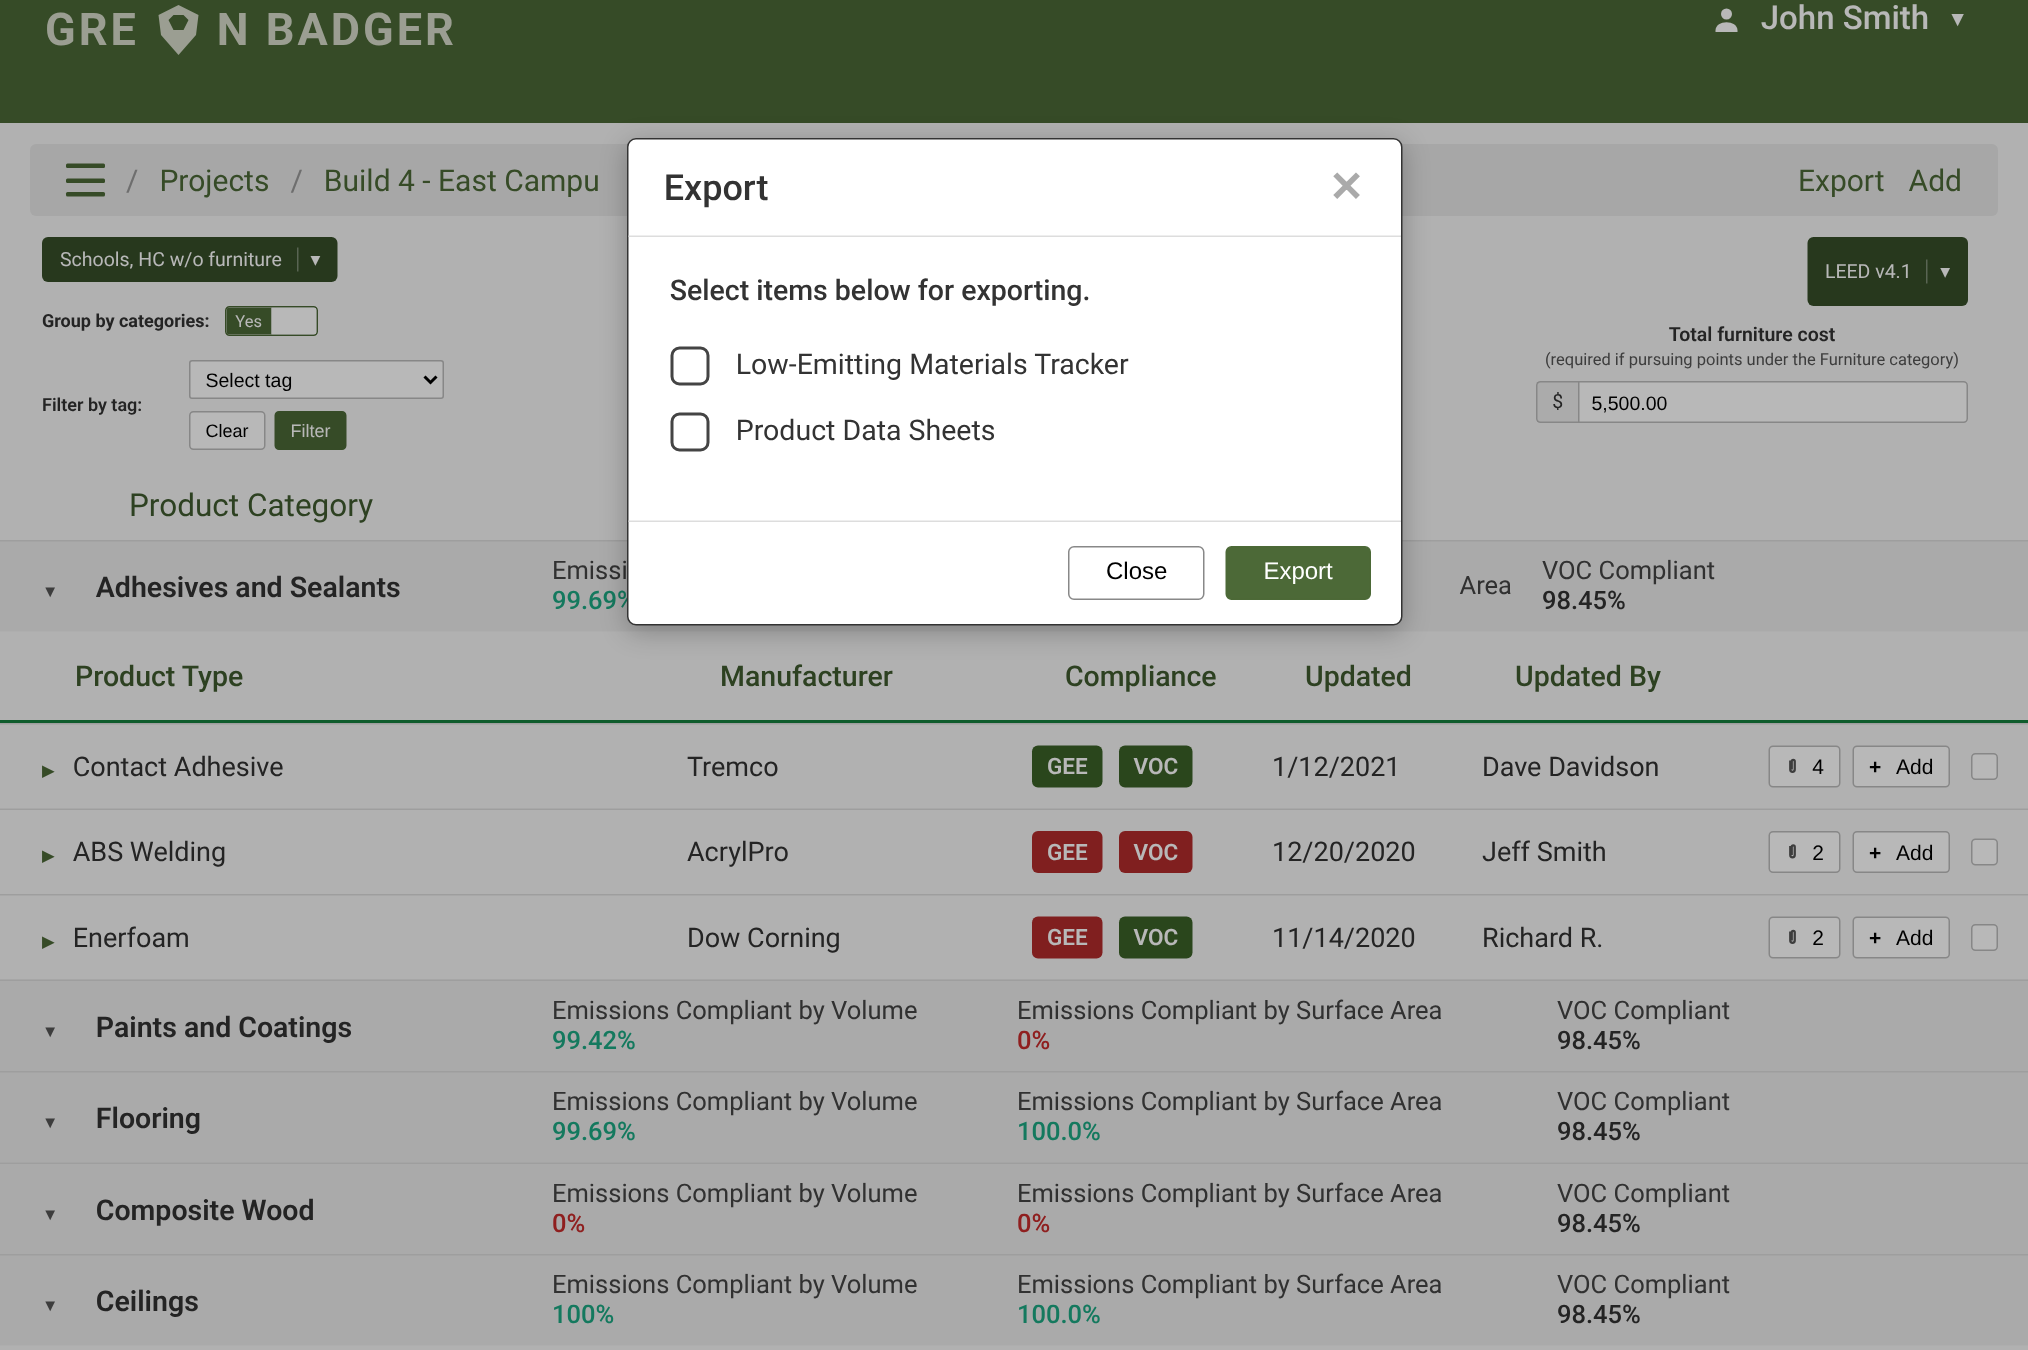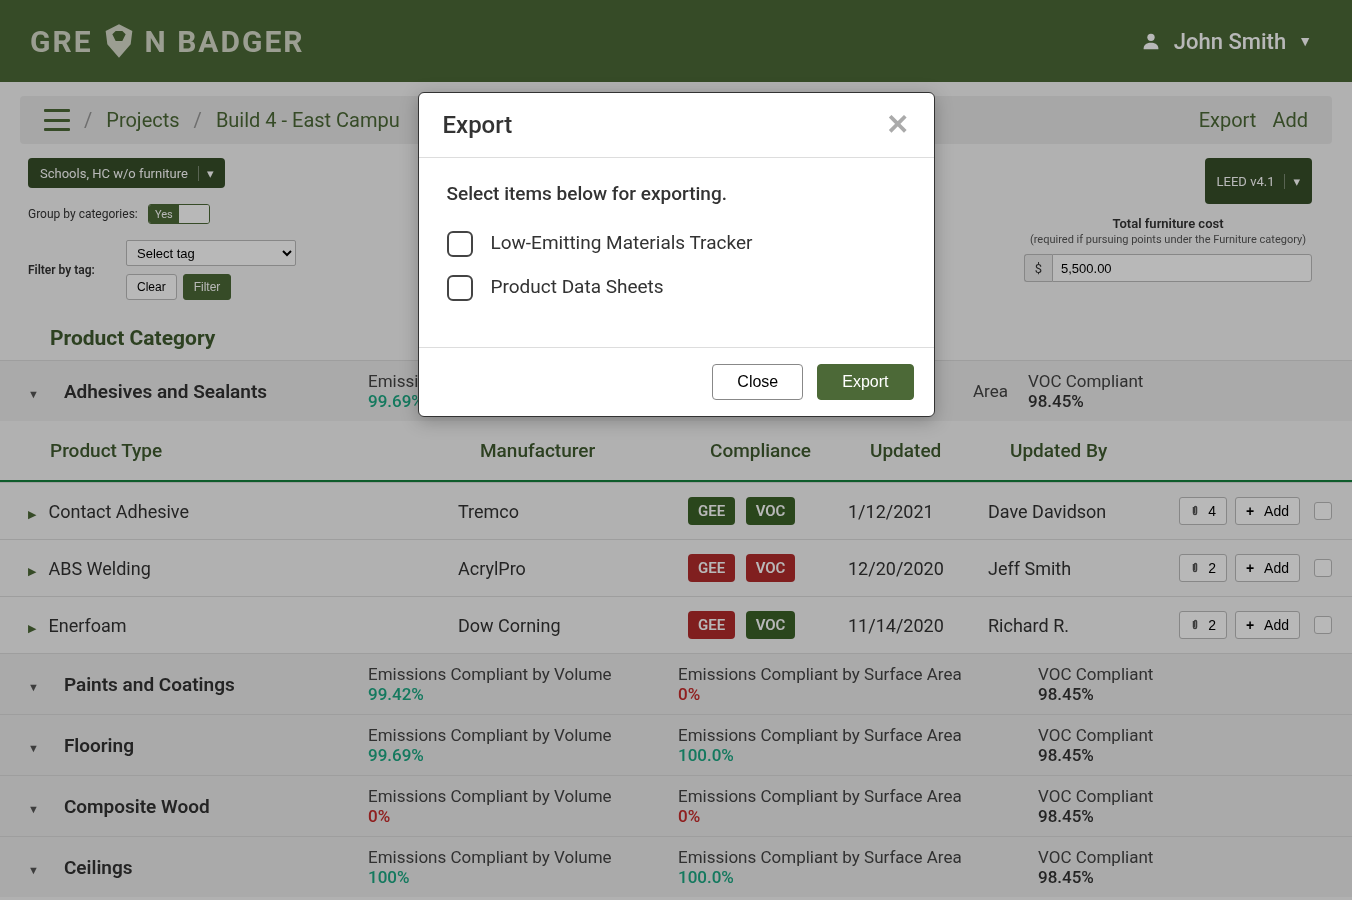--- a/index.html
+++ b/index.html
@@ -26,21 +26,21 @@
     overflow: hidden;
     position: relative;
   }
   
   .top-header {
     height: 82px;
     background: var(--olive);
     color: var(--white);
     display: flex;
     justify-content: space-between;
-    align-items: center;
+    align-items: flex-start;
     padding: 0 40px 0 30px;
   }
   .logo-wrap { display:flex; align-items:center; gap:6px; }
   .logo-wrap svg { width:40px; height:40px; fill:#d7dccb; }
   .logo-text { font-size:30px; font-weight:700; letter-spacing:2px; color:#d7dccb; }
   .user-block { display:flex; align-items:center; gap:12px; font-size:22px; font-weight:500; cursor:pointer; }
   .user-block .chev { font-size:14px; }
   
   .crumb-row {
     display:flex; align-items:center; justify-content:space-between;
@@ -85,21 +85,21 @@
   .cost-input {
     width:260px; height:28px; border:1px solid #bbb; padding:0 8px; font-size:13px;
     border-radius:0 3px 3px 0;
   }
   .leed-pill {
     display:inline-flex; align-items:center; background:var(--olive-darker); color:#fff;
     border-radius:4px; height:46px; padding:0 12px; font-size:13px; float:right; margin-bottom:12px;
   }
   .leed-pill .caret-sep { margin-left:10px; padding-left:8px; border-left:1px solid rgba(255,255,255,.35); }
   
-  .cat-label { font-size:21px; color:var(--olive-dark); font-weight:700; padding:26px 0 10px 50px; }
+  .cat-label { font-size:21px; color:var(--olive-dark); font-weight:400; padding:26px 0 10px 50px;margin-left:36px; }
   .cat-row, .prod-row {
     display:grid; grid-template-columns: 340px 310px 360px auto;
     align-items:center; padding:10px 28px; border-top:1px solid #dcdcdc;
   }
   .cat-row { background:#ececec; }
   .cat-name { display:flex; align-items:center; gap:25px; font-size:19px; font-weight:600; color:#333; }
   .caret-down::before { content:"▼"; font-size:11px; color:#555; }
   .stat .lbl { font-size:17px; color:#444; }
   .stat .val { font-size:17px; font-weight:500; }
   .val.green { color:var(--teal); }
@@ -206,21 +206,21 @@
   </div>
 </div>
 
 <div class="filter-zone">
   <div class="filter-left">
     <div class="filter-pill">
       <span>Schools, HC w/o furniture</span>
       <span class="caret-sep">▾</span>
     </div>
     <div class="group-row">
-      <span style="font-weight:400">Group by categories:</span>
+      <span style="font-weight:700">Group by categories:</span>
       <div class="toggle">
         <div class="on">Yes</div>
         <div class="off"></div>
       </div>
     </div>
     <div class="filter-row">
       <span style="font-weight:600; width:88px;">Filter by tag:</span>
       <div>
         <select class="select-tag">
           <option>Select tag</option>

